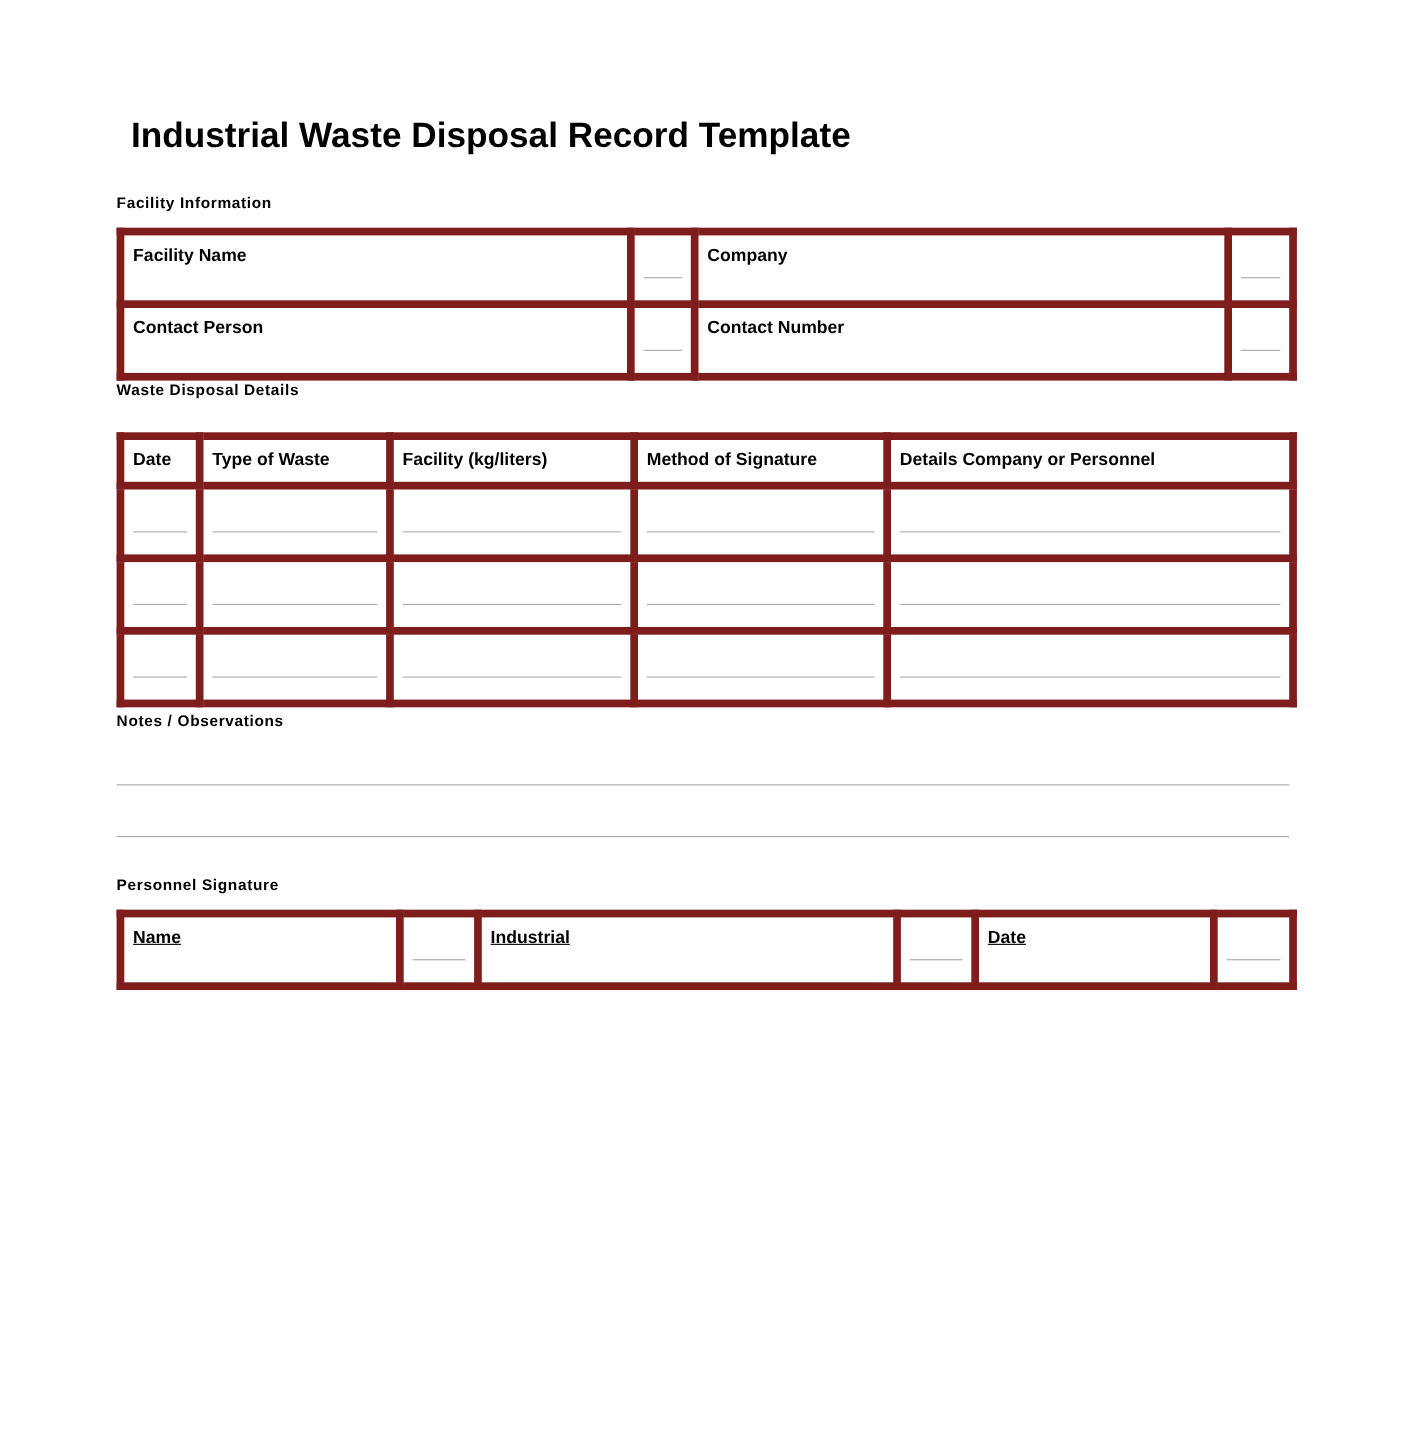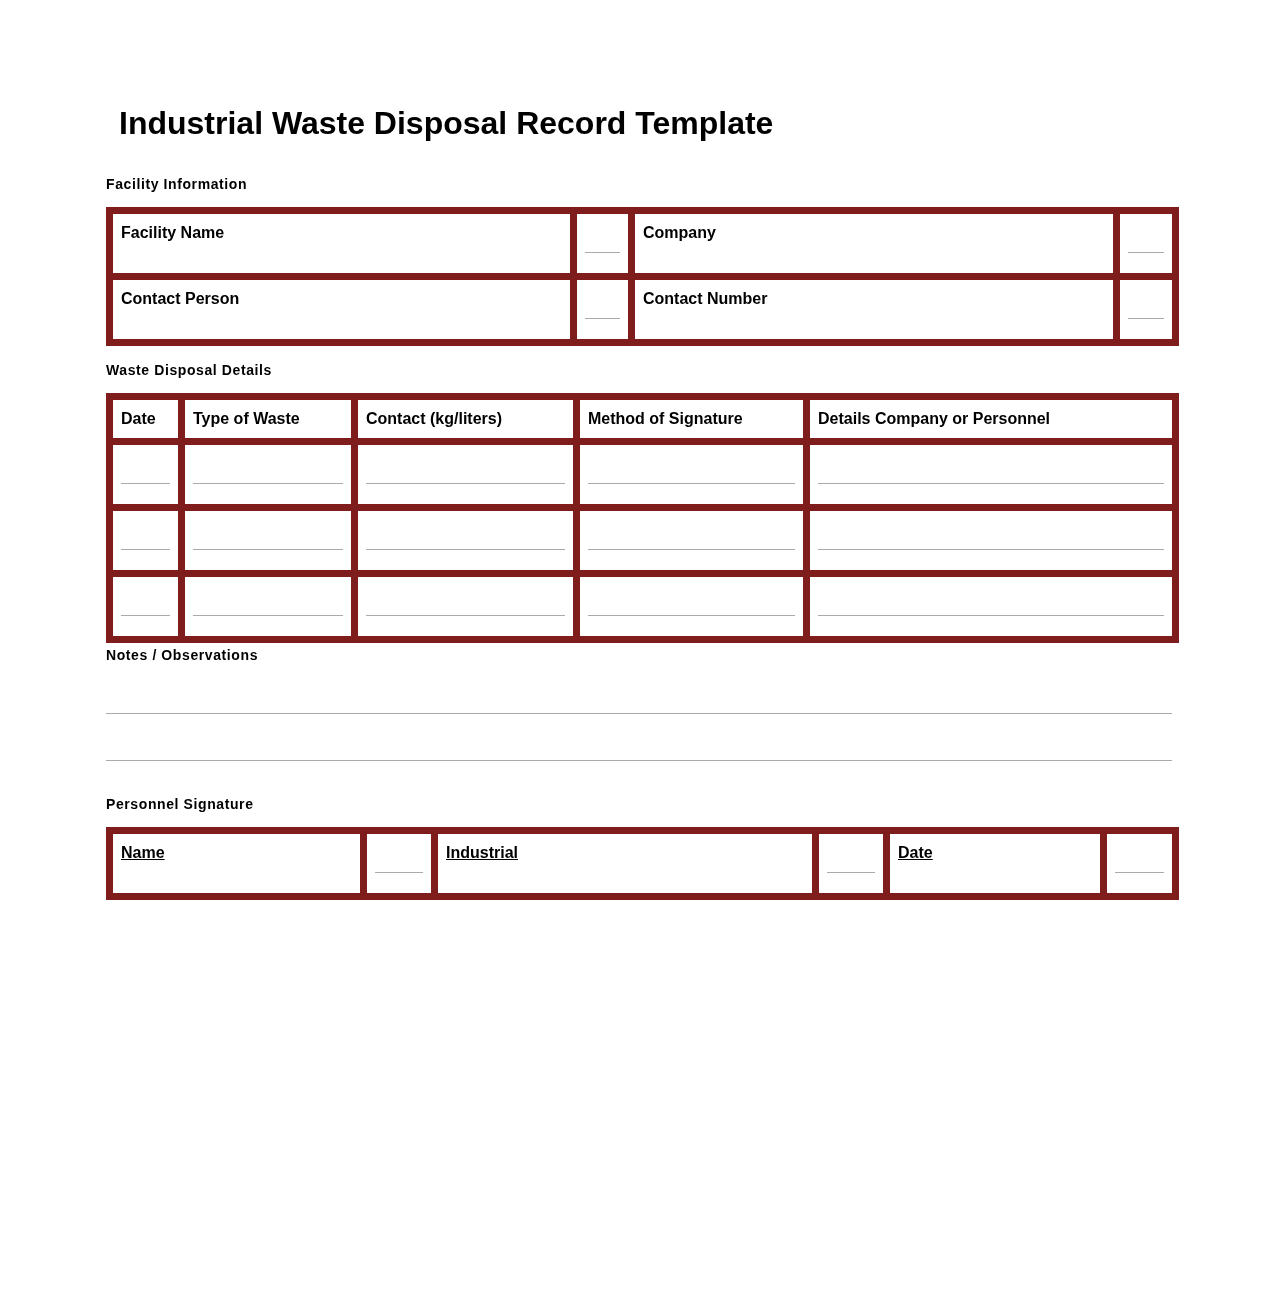--- a/index.html
+++ b/index.html
@@ -79,39 +79,39 @@
       <td class="cell">
         <span class="lbl">Contact Number</span>
       </td>
       <td class="cell">
         <div class="fill"></div>
       </td>
     </tr>
   </tbody>
     </table>
 
-  <h2 style="top:359px;">Waste Disposal Details</h2>
+  <h2 style="top:343px;">Waste Disposal Details</h2>
   <table style="top:393px;">
     <colgroup>
       <col style="width:72px">
         <col style="width:173px">
         <col style="width:222px">
         <col style="width:230px">
         <col style="width:369px">
     </colgroup>
     <tbody>
         <tr class="hdr">
       <th>
             <span>Date</span>
           </th>
       <th>
             <span>Type of Waste</span>
           </th>
       <th>
-            <span>Contact (kg/liters)</span>
+            <span>Facility (kg/liters)</span>
           </th>
       <th>
             <span>Method of Signature</span>
           </th>
       <th>
             <span>Details Company or Personnel</span>
           </th>
     </tr>
     <tr class="drow">
       <td>

